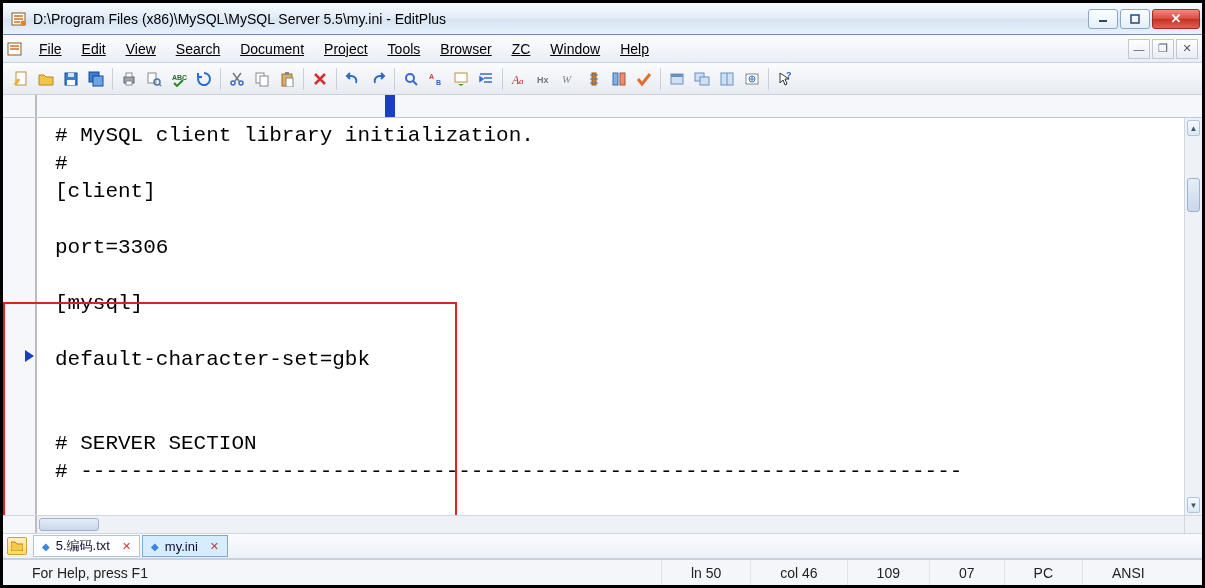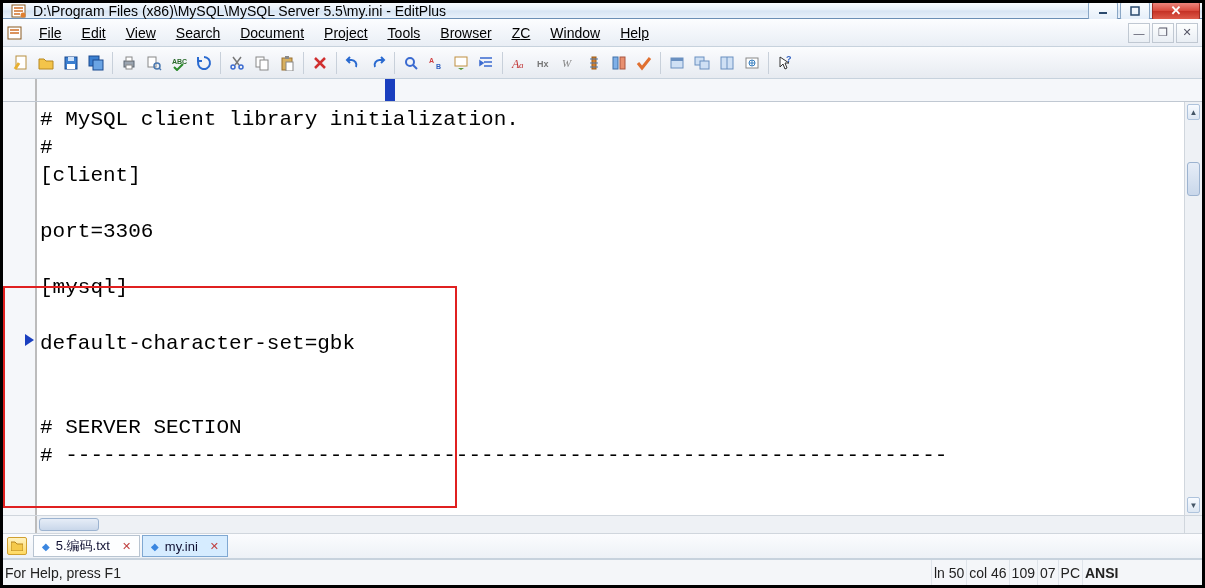--- a/index.html
+++ b/index.html
@@ -13,21 +13,21 @@
   border: 3px solid #000;
 }
 .window {
   width: 100%;
   height: 100%;
   display: flex;
   flex-direction: column;
   background: #fff;
 }
 .titlebar {
-  height: 16px;
+  height: 32px;
   background: linear-gradient(#f7fbff, #e2ecf7 48%, #d6e4f3 52%, #e8f1fb);
   border-bottom: 1px solid #6b8fb5;
   display: flex;
   align-items: center;
   padding: 0 2px 0 8px;
 }
 .title-icon {
   width: 16px; height: 16px;
   margin-right: 6px;
   display:inline-flex;align-items:center;justify-content:center;
@@ -135,21 +135,21 @@
   position: relative;
   height:100%;
 }
 .editor {
   flex: 1;
   font-family: "Consolas","Courier New",monospace;
   font-size: 21px;
   line-height: 28px;
   color: #000;
   white-space: pre;
-  padding: 4px 0 0 3px;
+  padding: 4px 0 0 18px;
   position: relative;
   overflow: hidden;
 }
 .editor .line { height: 28px; }
 .current-line-marker {
   position: absolute;
   left: 22px;
   top: 232px;
   width: 0; height: 0;
   border-top: 6px solid transparent;
@@ -229,21 +229,21 @@
 
 .statusbar {
   height: 26px;
   background: #f4f6f9;
   border-top: 1px solid #c7d2dd;
   display:flex; align-items:center;
   font-size: 14px;
   color:#222;
 }
 .status-seg {
-  padding: 0 2px;
+  padding: 0 29px;
   height:100%;
   display:flex;align-items:center;
   border-left:1px solid #dfe4ea;
 }
 .status-seg:first-child{border-left:none; flex:1;}
 svg { display:block; }
 </style>
 </head>
 <body>
 
@@ -530,16 +530,16 @@
     </div>
   </div>
 
   <div class="statusbar">
     <div class="status-seg">For Help, press F1</div>
     <div class="status-seg">ln 50</div>
     <div class="status-seg">col 46</div>
     <div class="status-seg">109</div>
     <div class="status-seg">07</div>
     <div class="status-seg">PC</div>
-    <div class="status-seg" style="min-width:120px;font-weight:bold;">ANSI</div>
+    <div class="status-seg" style="min-width:120px;">ANSI</div>
   </div>
 
 </div>
 
 </body></html>

